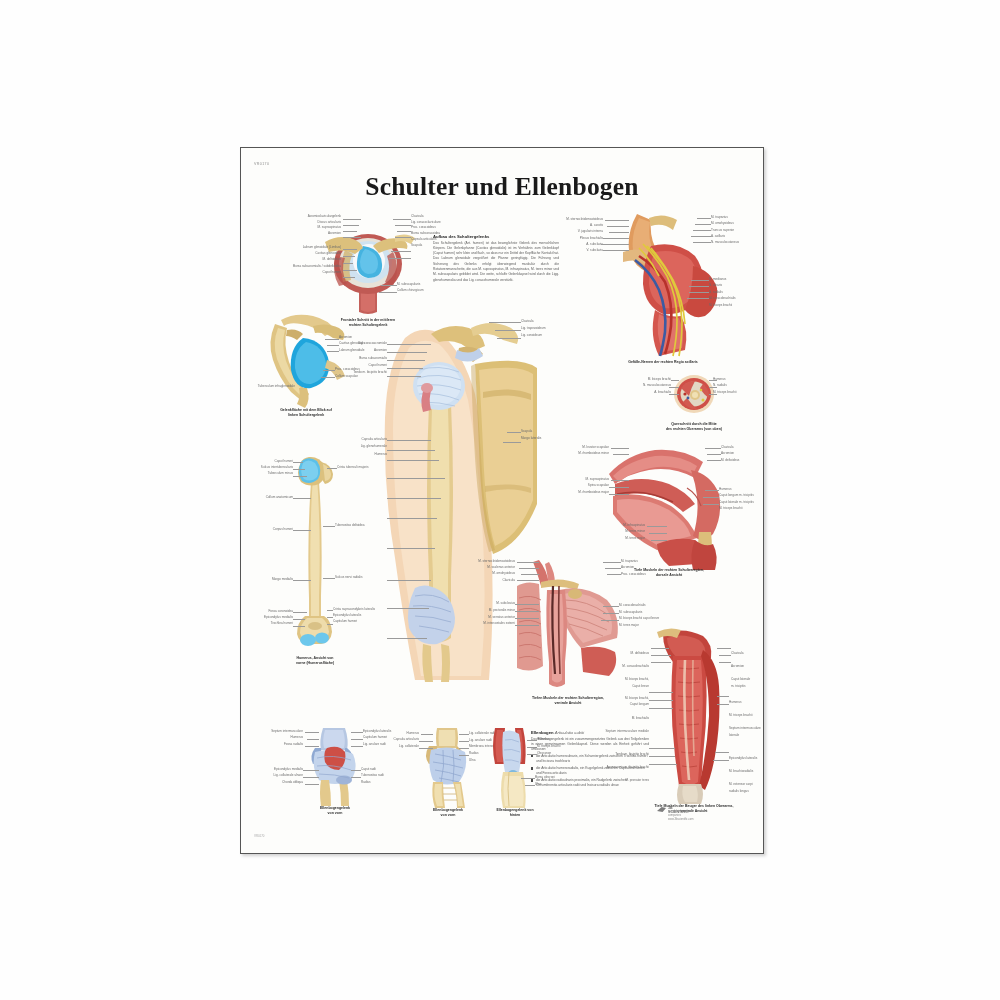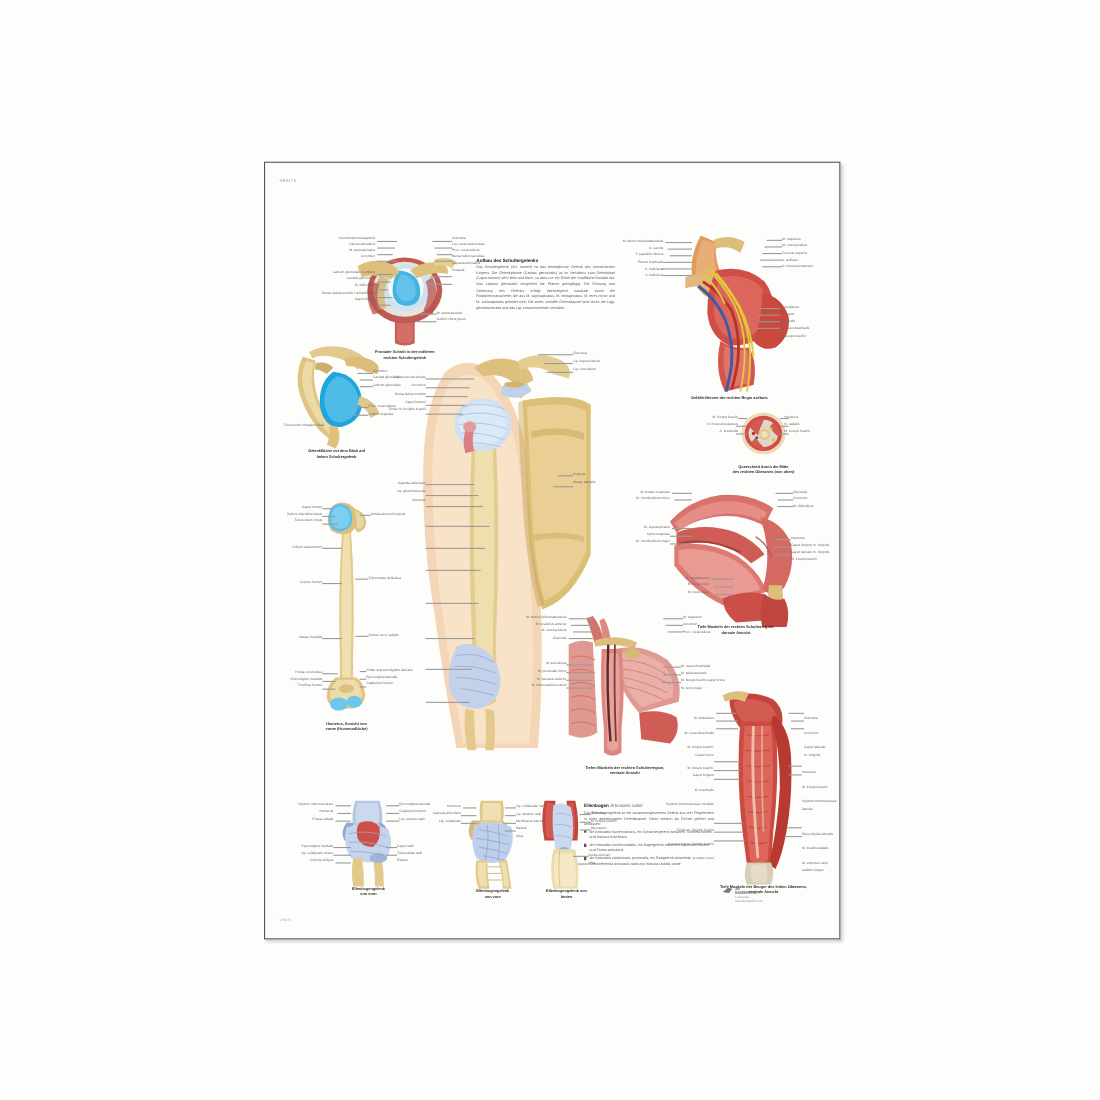--- a/index.html
+++ b/index.html
@@ -95,20 +95,21 @@
 </style>
 </head>
 <body>
 
 <div id="stage">
 
   <div id="poster">
 
     <div class="code">VR0170</div>
 
+    <div class="title">Schulter und Ellenbogen</div>
 
     <div class="fig" style="left:32px;top:58px;width:190px;height:110px;">
       <div class="art">
         <svg width="190" height="110" viewBox="0 0 190 110">
 
           <path d="M86 74 L86 106 Q95 110 104 106 L104 74 Z" fill="#c4605a"></path>
           <path d="M88 74 L88 104 Q95 108 102 104 L102 74 Z" fill="#d8736c" opacity=".8"></path>
 
           <ellipse cx="95" cy="58" rx="34" ry="30" fill="#c05a54"></ellipse>
           <ellipse cx="95" cy="57" rx="29" ry="25" fill="#e8e2d8"></ellipse>

